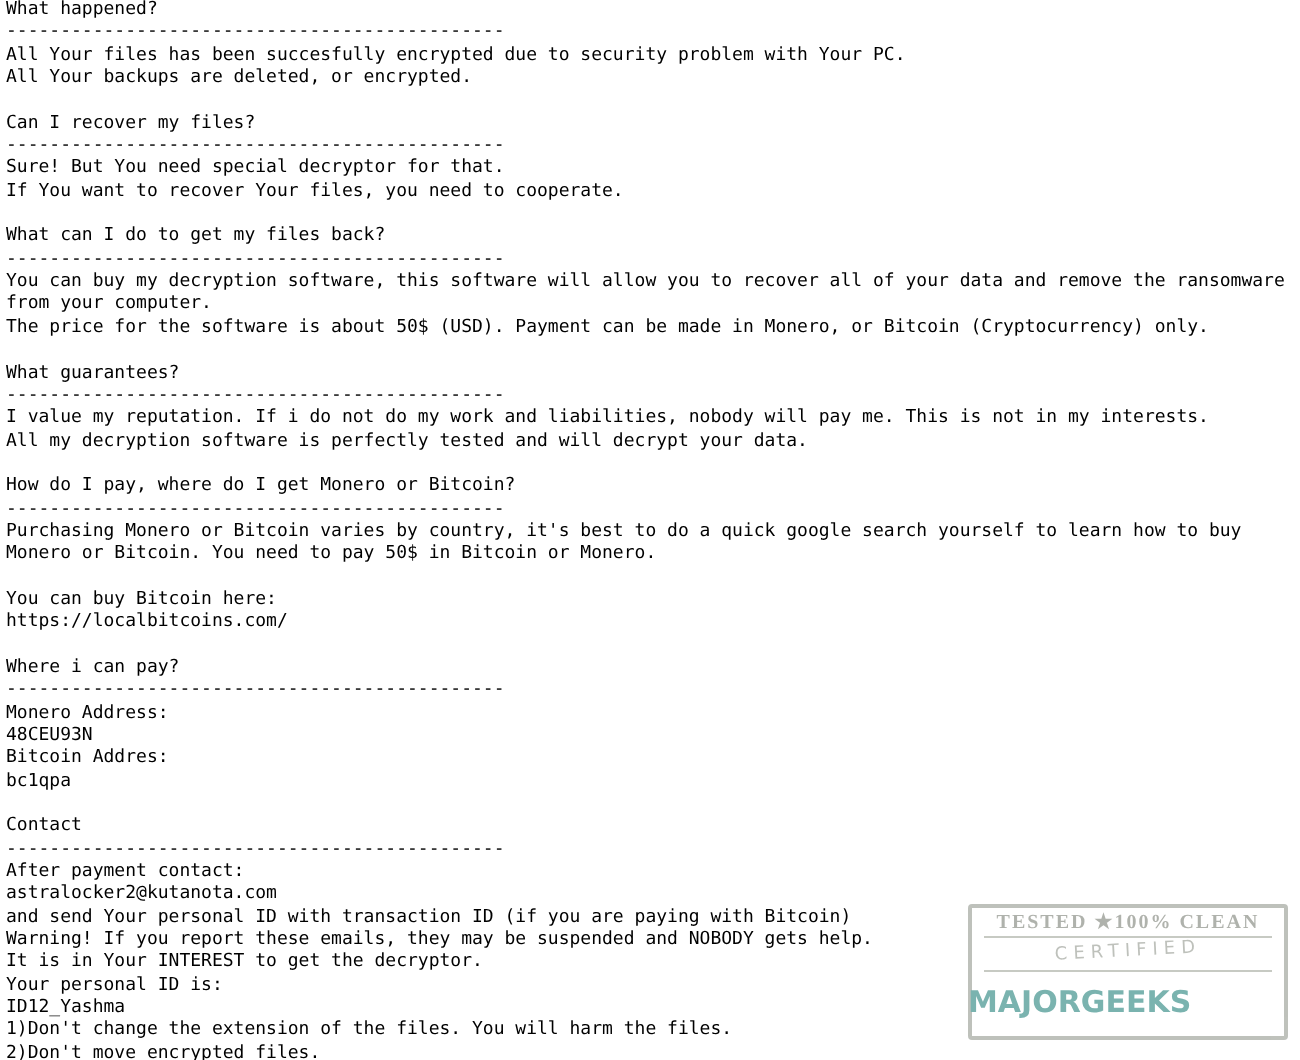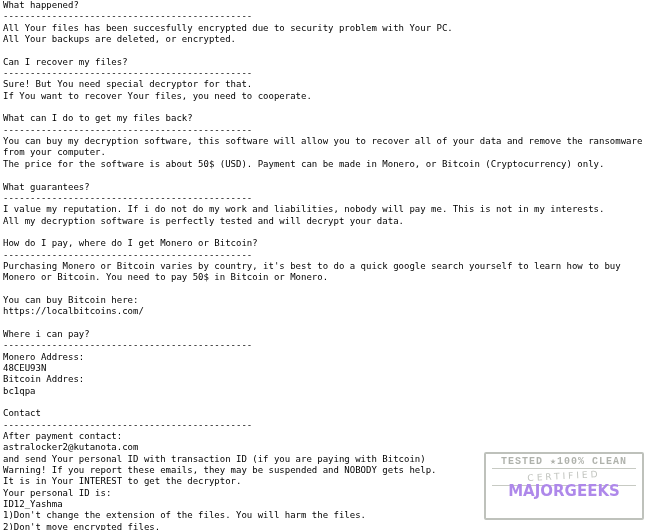--- a/index.html
+++ b/index.html
@@ -42,49 +42,49 @@
     border: 2px solid #8a8f85;
     border-radius: 2px;
     background: rgba(255,255,255,0.0);
   }
   .stamp-top {
     position: absolute;
     top: 3px;
     left: 0;
     right: 0;
     text-align: center;
-    font-family: Liberation Mono, monospace;
+    font-family: Liberation Serif, serif;
     font-size: 10px;
     font-weight: bold;
     letter-spacing: 1px;
     color: #6f7469;
   }
   .stamp-mid {
     position: absolute;
     top: 19px;
     left: 0;
     right: 0;
     text-align: center;
     font-family: "DejaVu Sans", sans-serif;
     font-size: 9px;
     letter-spacing: 3px;
     color: #8a8f85;
     transform: rotate(-3deg);
   }
   .stamp-bot {
     position: absolute;
-    bottom: 20px;
+    bottom: 10px;
     left: 0;
     right: 0;
-    text-align: center;
+    text-align: left;
     font-family: "DejaVu Sans", sans-serif;
     font-size: 15px;
     font-weight: bold;
     letter-spacing: 0px;
-    color: #6d28d9;
+    color: #0f766e;
   }
   .stamp-rule {
     position: absolute;
     left: 8px;
     right: 8px;
     height: 1px;
     background: #9aa093;
   }
   .stamp-rule.r1 { top: 16px; }
   .stamp-rule.r2 { top: 33px; }

